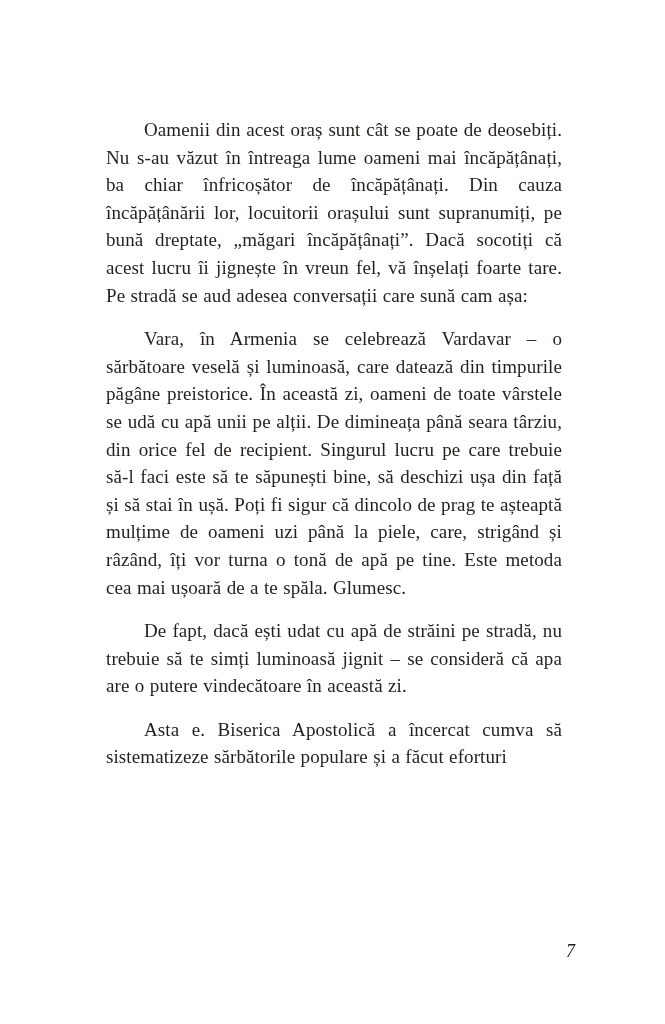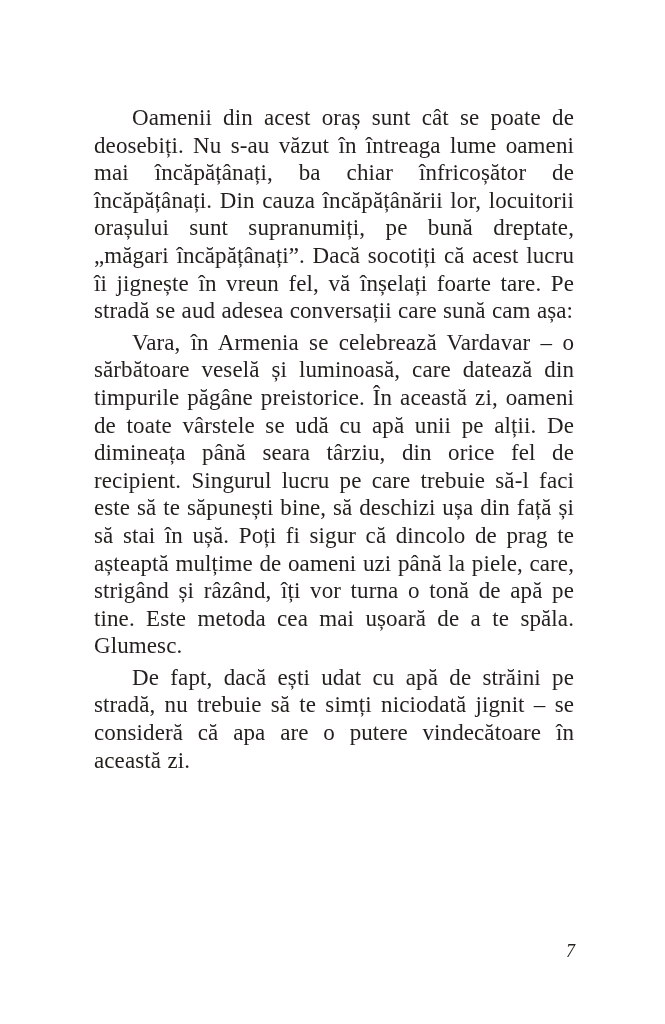--- a/index.html
+++ b/index.html
@@ -15,22 +15,22 @@
       box-sizing: border-box;
       padding: 100px 87px 0 90px;
       font-family: "Liberation Serif", "DejaVu Serif", serif;
       color: #231f1c;
       overflow: hidden;
     }
     .text-block {
       width: 488px;
     }
     .text-block p {
-      margin: 4px;
-      font-size: 23px;
+      margin: 16px;
+      font-size: 19px;
       line-height: 27.6px;
       text-align: justify;
       text-indent: 38px;
       letter-spacing: 0.1px;
       word-spacing: 0.5px;
     }
     .page-number {
       position: absolute;
       right: 90px;
       bottom: 62px;
@@ -39,16 +39,17 @@
       color: #231f1c;
     }
   </style>
 </head>
 <body>
 
 <div class="book-page">
   <div class="text-block">
     <p>Oamenii din acest oraș sunt cât se poate de deosebiți. Nu s-au văzut în întreaga lume oameni mai încăpățânați, ba chiar înfricoșător de încăpățânați. Din cauza încăpățânării lor, locuitorii orașului sunt supranumiți, pe bună dreptate, „măgari încăpățânați”. Dacă socotiți că acest lucru îi jignește în vreun fel, vă înșelați foarte tare. Pe stradă se aud adesea conversații care sună cam așa:</p>
     <p>Vara, în Armenia se celebrează Vardavar – o sărbătoare veselă și luminoasă, care datează din timpurile păgâne preistorice. În această zi, oameni de toate vârstele se udă cu apă unii pe alții. De dimineața până seara târziu, din orice fel de recipient. Singurul lucru pe care trebuie să-l faci este să te săpunești bine, să deschizi ușa din față și să stai în ușă. Poți fi sigur că dincolo de prag te așteaptă mulțime de oameni uzi până la piele, care, strigând și râzând, îți vor turna o tonă de apă pe tine. Este metoda cea mai ușoară de a te spăla. Glumesc.</p>
-    <p>De fapt, dacă ești udat cu apă de străini pe stradă, nu trebuie să te simți niciodată jignit – se consideră că apa are o putere vindecătoare în această zi.</p>
+    <p>De fapt, dacă ești udat cu apă de străini pe stradă, nu trebuie să te simți luminoasă jignit – se consideră că apa are o putere vindecătoare în această zi.</p>
+    <p>Asta e. Biserica Apostolică a încercat cumva să sistematizeze sărbătorile populare și a făcut eforturi</p>
   </div>
   <div class="page-number">7</div>
 </div>
 
 </body></html>

